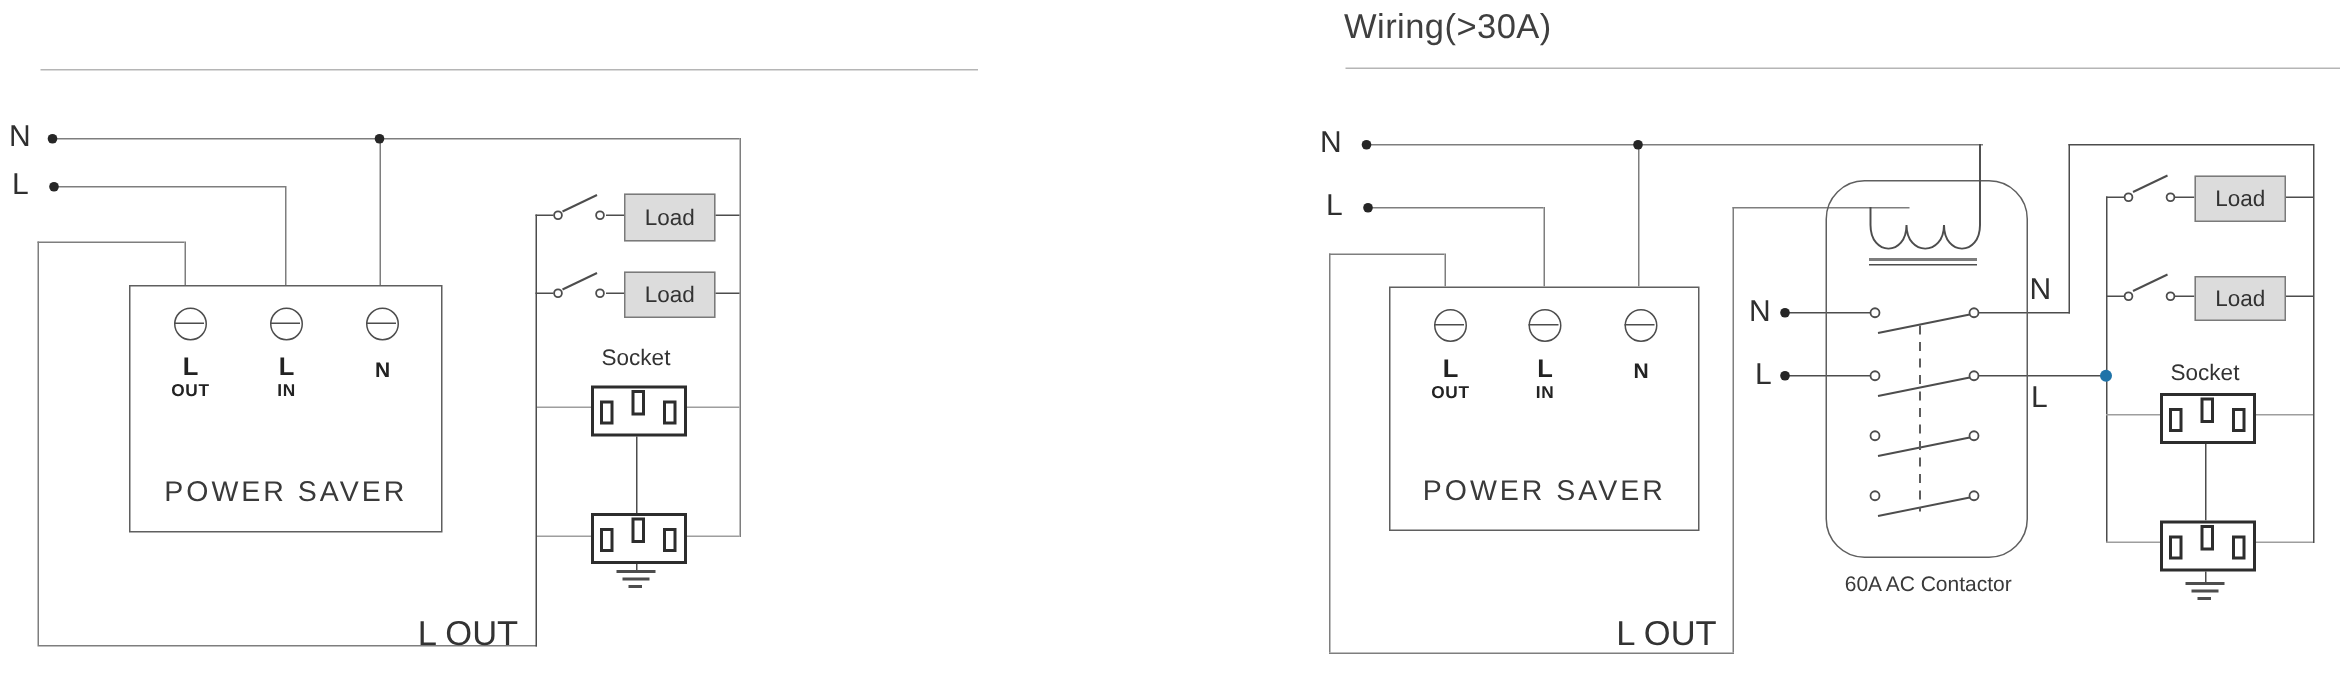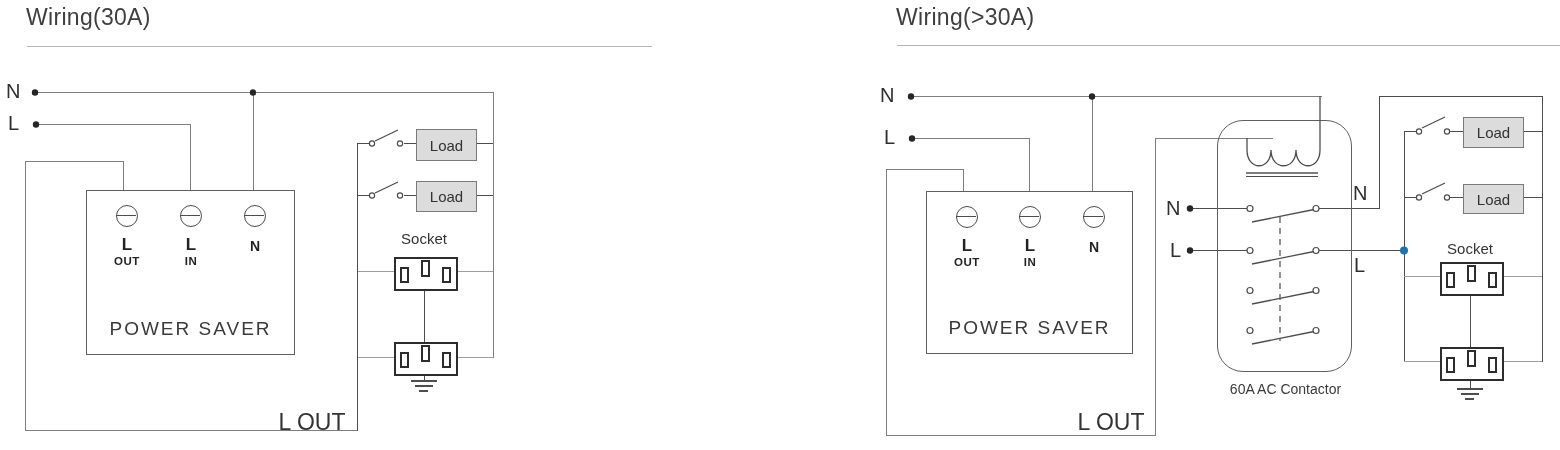--- a/index.html
+++ b/index.html
@@ -35,21 +35,20 @@
   .smlbl{position:absolute;font-size:15px;text-align:center;color:#333;z-index:4;}
   .loutlbl{position:absolute;font-size:23px;color:#333;text-align:center;z-index:4;}
   .ctlbl{position:absolute;font-size:14px;color:#3a3a3a;text-align:center;z-index:4;}
 </style>
 </head>
 <body>
 
 <div id="stage" style="--wire-g: #7e7e7e; --wire-d: #4d4d4d; --wire-l: #9e9e9e; --box-border: #5f5f5f; --socket-border: #2d2d2d; --load-fill: #dcdcdc; --load-border: #7a7a7a; --underline: #b5b5b5; --title: #3f3f3f; --text: #3a3a3a;">
 
   <div class="abs" style="left:0;top:0;width:700px;height:450px;">
-    <div class="title" style="left:26px;top:4px;">Wiring(30A)</div>
     <div class="rule" style="left:27px;top:46px;width:625px;"></div>
 
     <div class="biglbl" style="left:6px;top:80px;">N</div>
     <div class="biglbl" style="left:8px;top:112px;">L</div>
 
     <div class="box" style="left:86px;top:190px;width:207px;height:163px;">
       <div class="screw" style="left:29px;top:14px;">
           <i></i>
         </div>
       <div class="screw" style="left:93px;top:14px;">

